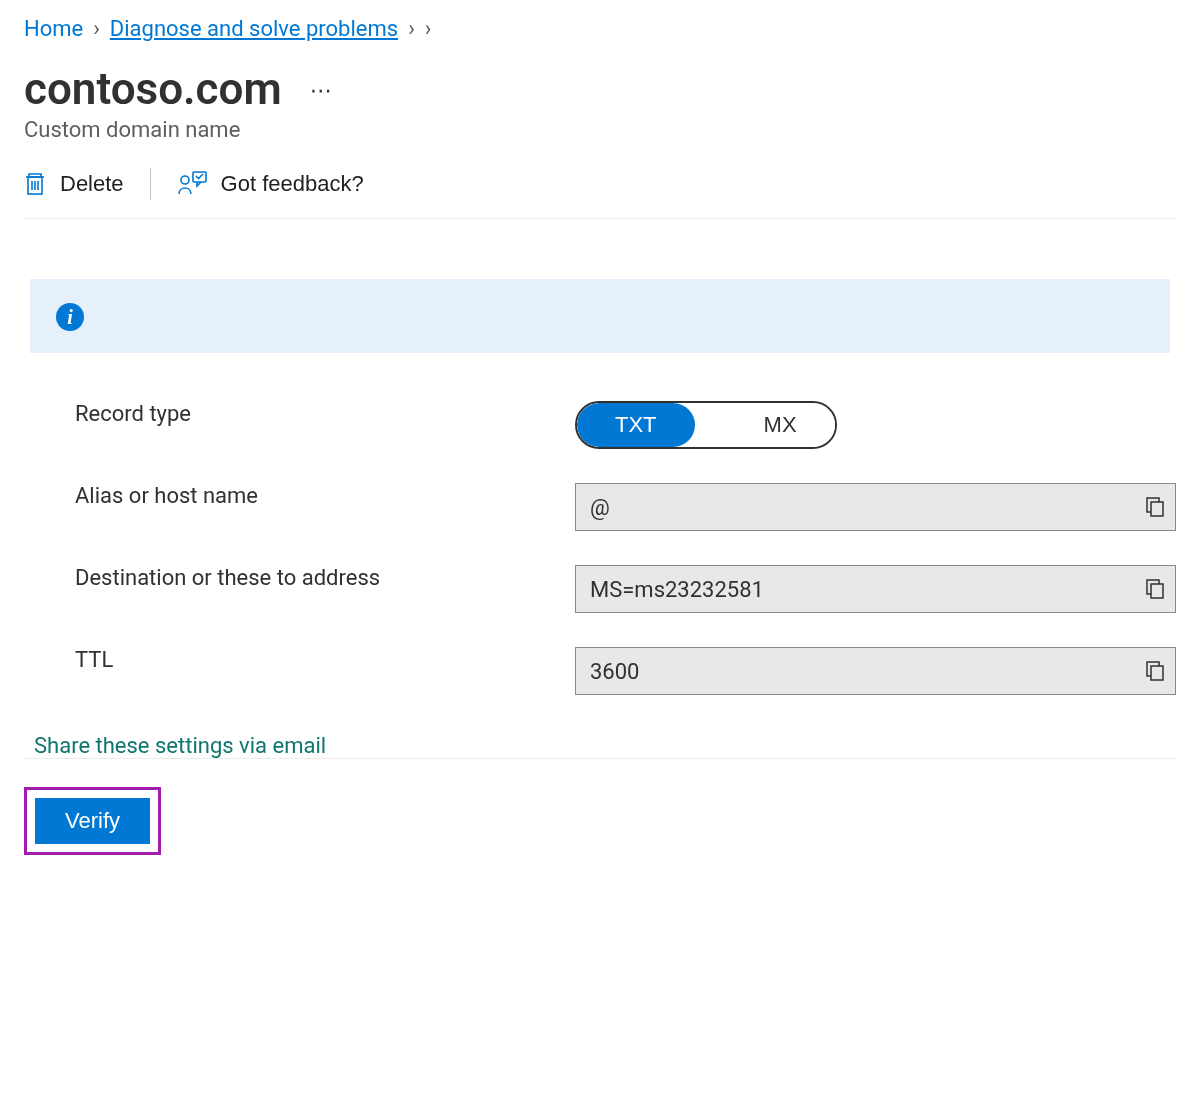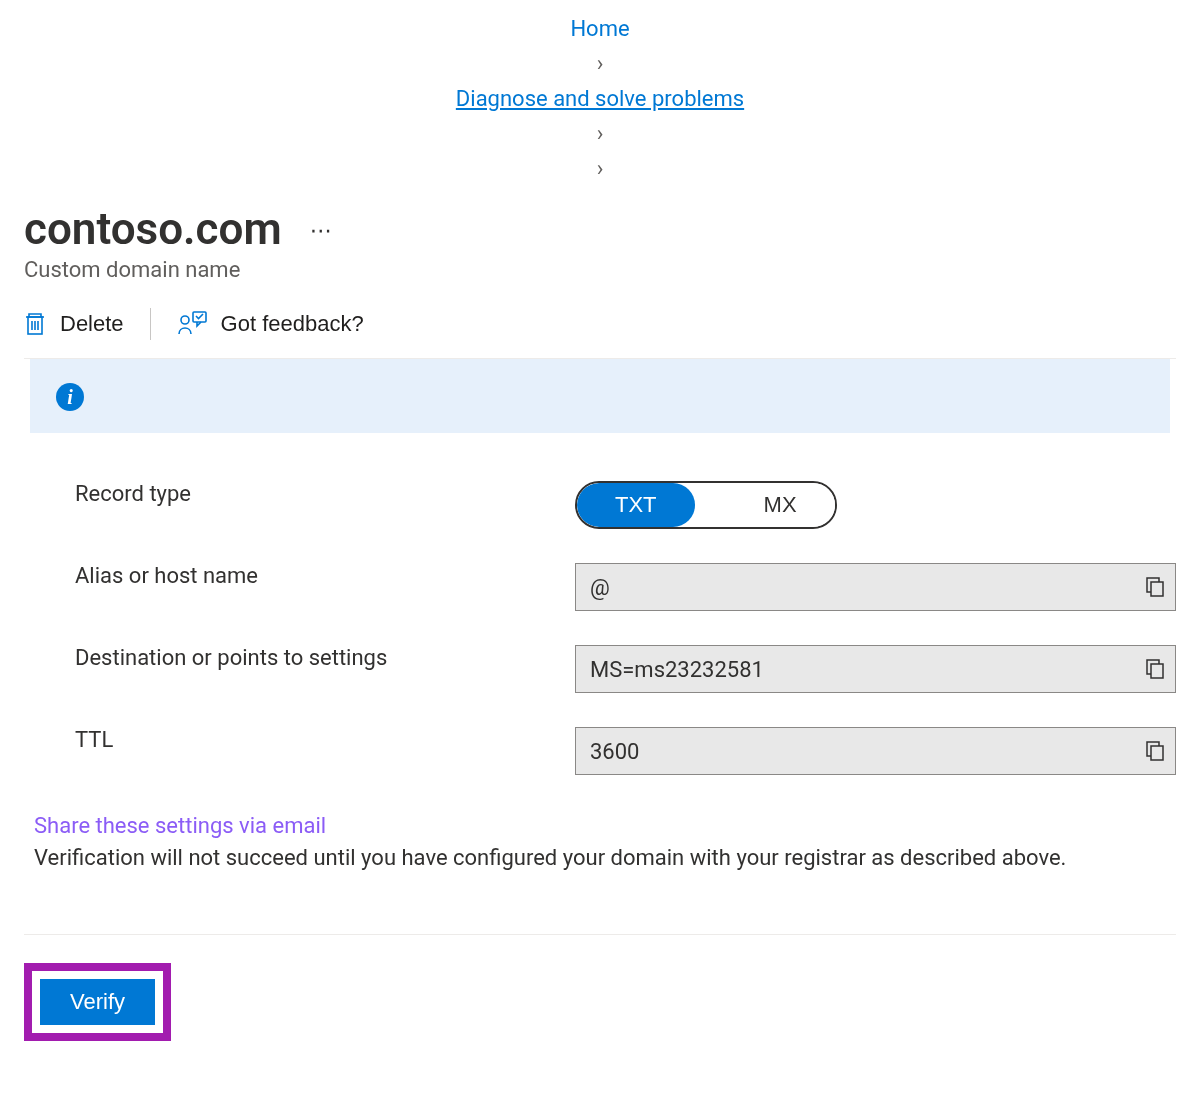--- a/index.html
+++ b/index.html
@@ -11,40 +11,40 @@
     font-size: 20px;
     background: #fff;
     width: 1200px;
   }
   .breadcrumb {
     display: flex;
     align-items: center;
     gap: 10px;
     font-size: 22px;
     margin-bottom: 22px;
-    flex-direction: column;
   }
   .breadcrumb a { color: #0078d4; text-decoration: none; }
   .breadcrumb .underline { text-decoration: underline; }
   .breadcrumb .chev { color: #605e5c; }
   h1.page-title {
     font-size: 44px;
     font-weight: 600;
     margin: 0 0 2px 0;
     display: inline-block;
   }
   .title-row { display: flex; align-items: center; gap: 28px; text-align: center; }
   .more-dots { color: #323130; font-size: 22px; letter-spacing: 1px; cursor: pointer; }
   .subtitle { color: #605e5c; font-size: 22px; margin-bottom: 26px; }
   .toolbar {
     display: flex;
     align-items: center;
     gap: 26px;
     padding-bottom: 18px;
     border-bottom: 1px solid #edebe9;
+    margin-bottom: 60px;
   }
   .tool-btn {
     display: flex; align-items: center; gap: 14px;
     background: none; border: none; font-size: 22px; color: #201f1e;
     cursor: pointer; padding: 0;
   }
   .tool-btn .ico { color: #0078d4; display:inline-flex; }
   .tool-sep { width:1px; height:32px; background:#c8c6c4; }
   .info-banner {
     background: #e6f0fb;
@@ -89,27 +89,27 @@
     height:48px;
     padding: 0 50px 0 14px;
     font-size:22px;
     position: relative;
     width: 100%;
   }
   .copy-ico {
     position:absolute; right:10px; top:50%; transform:translateY(-50%);
     color:#323130; cursor:pointer; display:inline-flex;
   }
-  .share-link { color:#8b5cf6; text-decoration:none; font-size:22px; display:inline-block; margin-top:4px;}
+  .share-link { color:#0f766e; text-decoration:none; font-size:22px; display:inline-block; margin-top:4px;}
   .verify-note { font-size:22px; line-height:1.45; margin-top:4px; margin-bottom:60px; }
 
   .footer-bar { border-top:1px solid #edebe9; padding-top:28px; }
   .highlight-box {
     display:inline-block;
-    border:8px solid #a21caf;
+    border:3px solid #a21caf;
     padding:8px;
   }
   .verify-btn {
     background:#0078d4; color:#fff; border:none;
     font-size:22px; padding: 10px 30px; cursor:pointer;
   }
   svg { display:block; }
 </style>
 </head>
 <body>
@@ -180,21 +180,21 @@
           <svg width="20" height="22" viewBox="0 0 20 22" fill="none" stroke="#323130" stroke-width="1.5">
             <rect x="6" y="6" width="12" height="14"></rect>
               <path d="M14 6V2H2v14h4"></path>
           </svg>
         </span>
       </div>
     </div>
   </div>
 
   <div class="form-row">
-    <div class="form-label">Destination or points to settings</div>
+    <div class="form-label">Destination or these to address</div>
     <div class="form-value">
       <div class="readonly-field">
         <span>MS=ms23232581</span>
         <span class="copy-ico">
           <svg width="20" height="22" viewBox="0 0 20 22" fill="none" stroke="#323130" stroke-width="1.5">
             <rect x="6" y="6" width="12" height="14"></rect>
               <path d="M14 6V2H2v14h4"></path>
           </svg>
         </span>
       </div>
@@ -210,20 +210,19 @@
           <svg width="20" height="22" viewBox="0 0 20 22" fill="none" stroke="#323130" stroke-width="1.5">
             <rect x="6" y="6" width="12" height="14"></rect>
               <path d="M14 6V2H2v14h4"></path>
           </svg>
         </span>
       </div>
     </div>
   </div>
 
   <a href="#" class="share-link">Share these settings via email</a>
-  <div class="verify-note">Verification will not succeed until you have configured your domain with your registrar as described above.</div>
 </div>
 
 <div class="footer-bar">
   <span class="highlight-box">
     <button class="verify-btn">Verify</button>
   </span>
 </div>
 
 </body></html>

